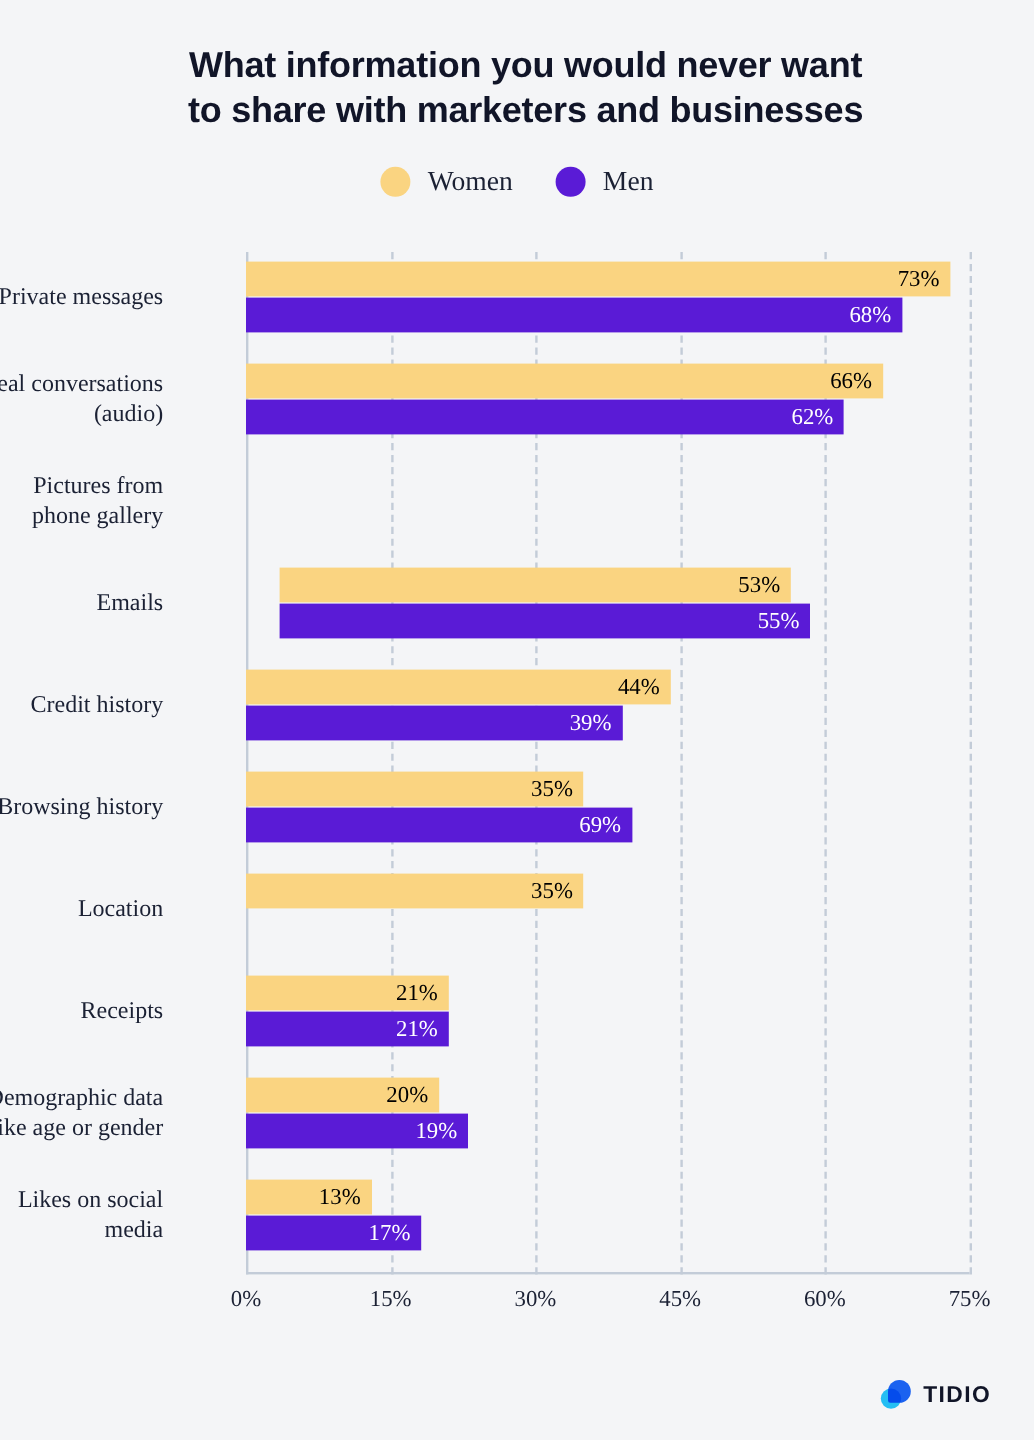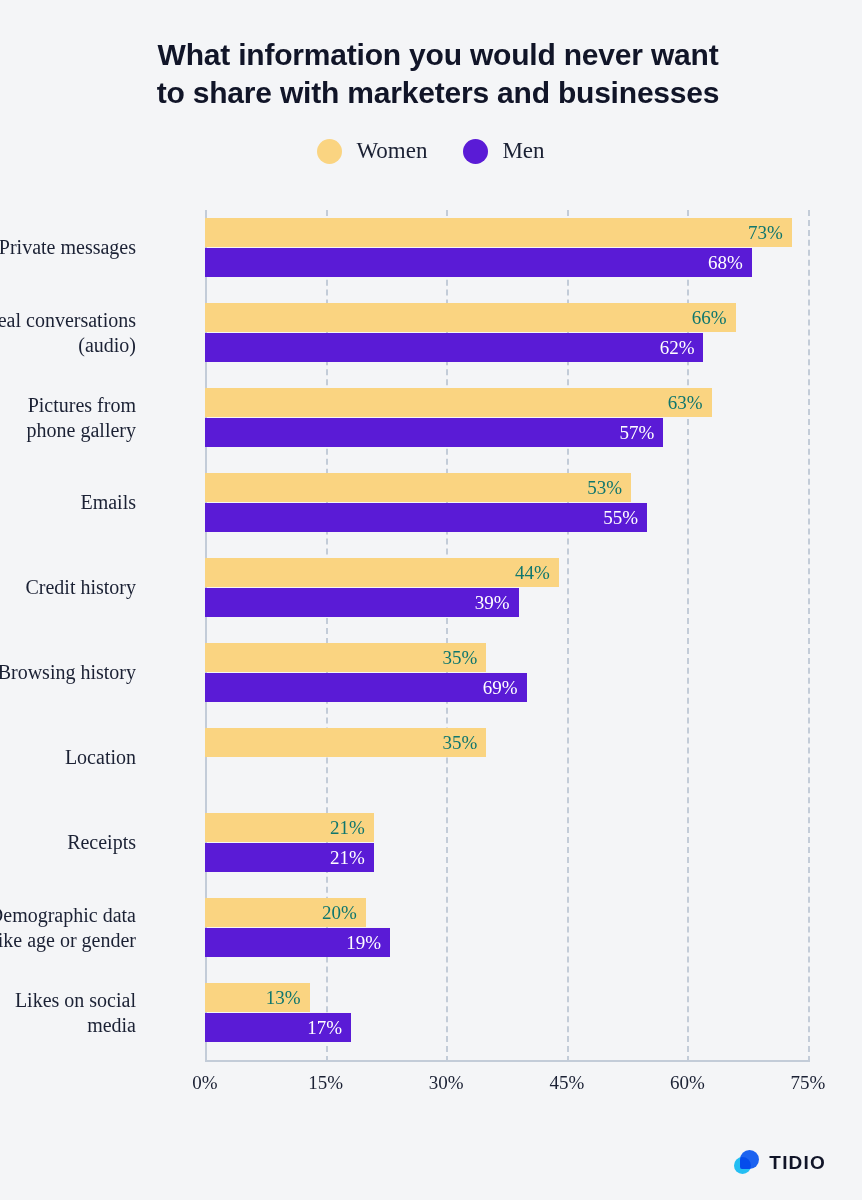--- a/index.html
+++ b/index.html
@@ -118,21 +118,21 @@
     padding-right: 9px;
   }
   .bar.women { background: #fad481; }
   .bar.men   { background: #5a1bd6; }
   .bar-label {
     font-family: "Liberation Serif", serif;
     font-size: 19px;
     line-height: 19px;
     white-space: nowrap;
   }
-  .bar.women .bar-label { color: #0f766e; }
+  .bar.women .bar-label { color: #000000; }
   .bar.men   .bar-label { color: #ffffff; }
 
   .cat-label {
     position: absolute;
     right: 672px;           
     width: 210px;
     text-align: right;
     font-family: "Liberation Serif", serif;
     font-size: 20px;
     line-height: 25px;
@@ -242,37 +242,25 @@
         <div class="bar-row">
           <div class="bar men" style="width: 498.48px;">
             <span class="bar-label">62%</span>
           </div>
         </div>
       </div>
       <div class="cat-label" style="top: 97.5px;">
         <div>Real conversations</div>
         <div>(audio)</div>
       </div>
-      <div class="group" style="top: 178px;">
-        <div class="bar-row">
-          <div class="bar women" style="width: 506.52px;">
-            <span class="bar-label">63%</span>
-          </div>
-        </div>
-        <div class="bar-row">
-          <div class="bar men" style="width: 458.28px;">
-            <span class="bar-label">57%</span>
-          </div>
-        </div>
-      </div>
       <div class="cat-label" style="top: 182.5px;">
         <div>Pictures from</div>
         <div>phone gallery</div>
       </div>
-      <div class="group" style="top: 263px;">
+      <div class="group" style="top: 263px; margin-left: 28px;">
         <div class="bar-row">
           <div class="bar women" style="width: 426.12px;">
             <span class="bar-label">53%</span>
           </div>
         </div>
         <div class="bar-row">
           <div class="bar men" style="width: 442.2px;">
             <span class="bar-label">55%</span>
           </div>
         </div>

